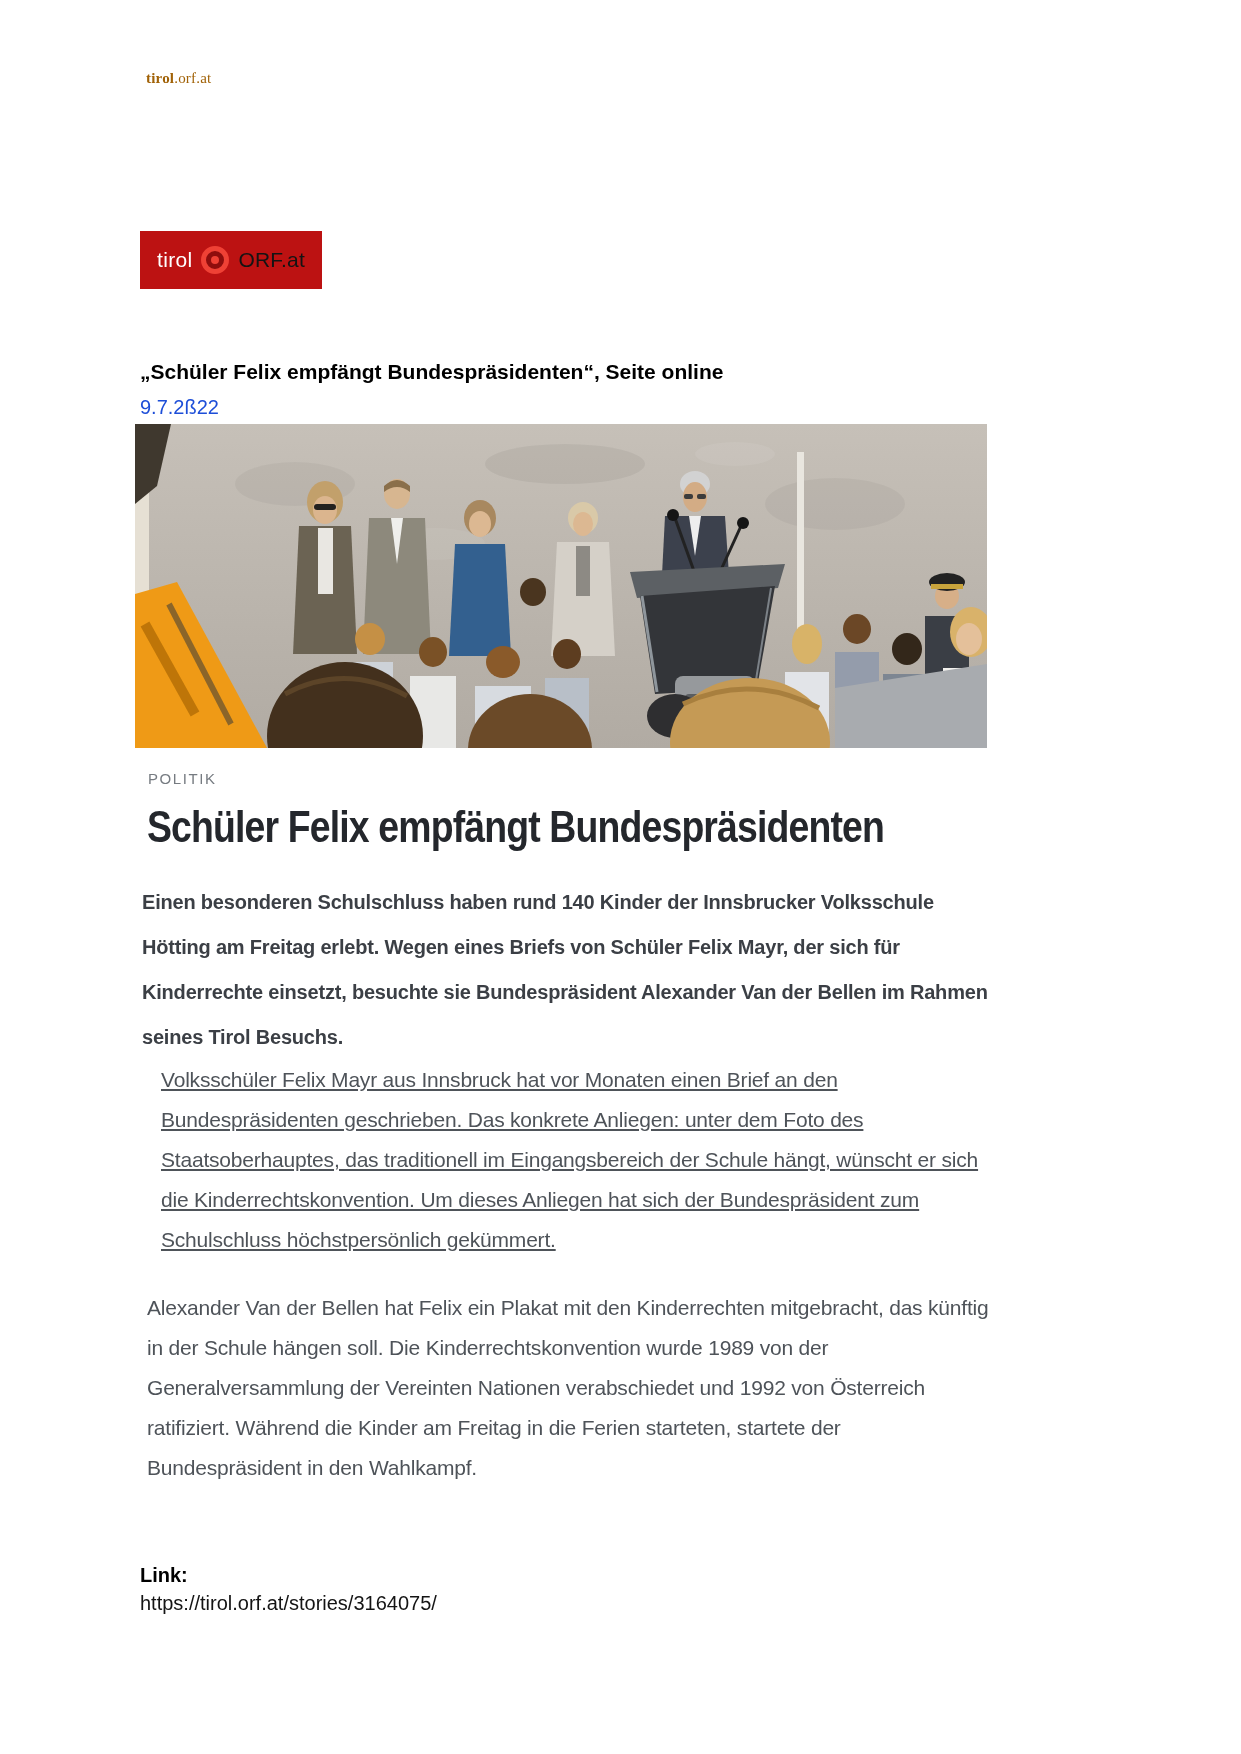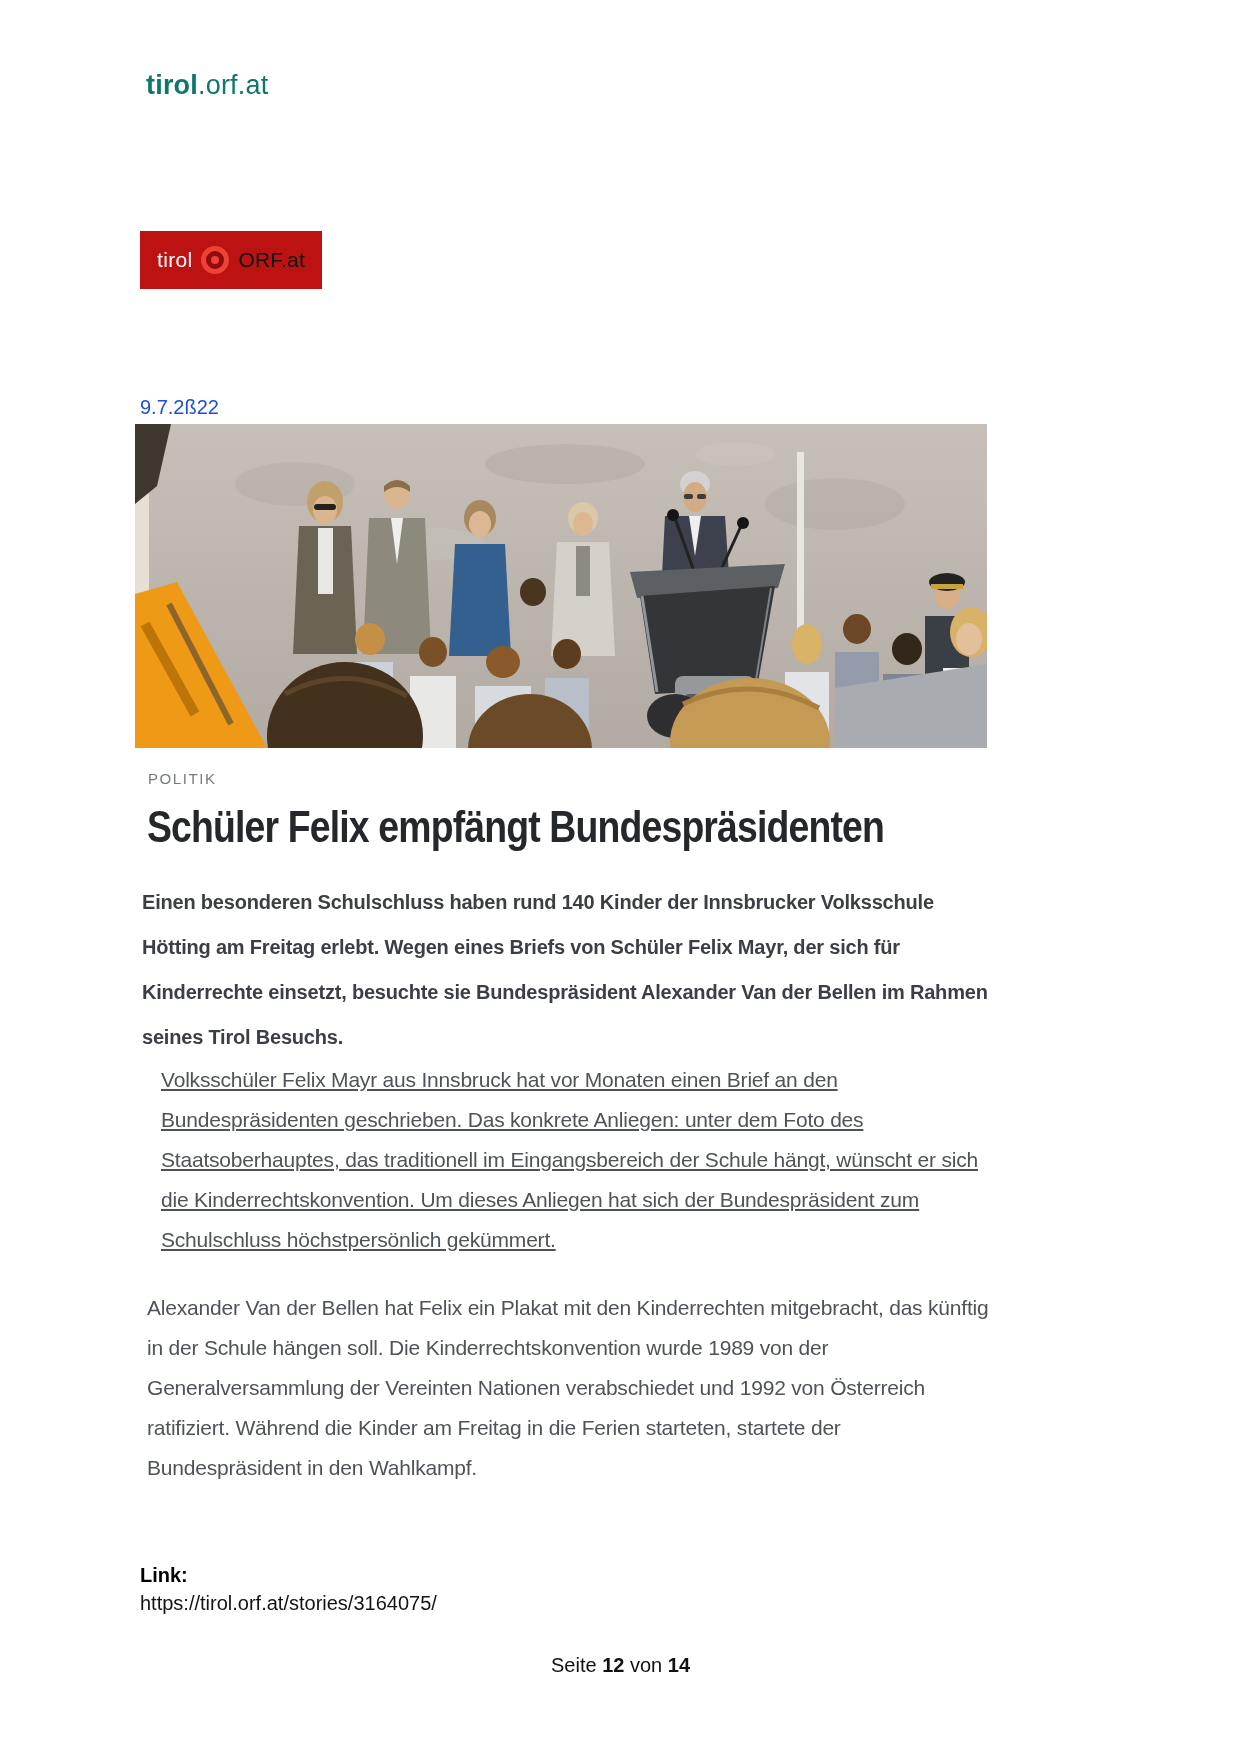--- a/index.html
+++ b/index.html
@@ -2,21 +2,21 @@
 <html><head>
 <meta charset="utf-8">
 <style>
   html,body { margin:0; padding:0; background:#ffffff; }
   .page {
     position:relative; width:1241px; height:1754px; background:#ffffff;
     font-family:"Liberation Sans", sans-serif; overflow:hidden; margin:0 auto;
   }
 
   
-  .masthead { position:absolute; left:146px; top:70px; font-size:27px; color:#0f766e; letter-spacing:.2px; }
+  .masthead { position:absolute; left:146px; top:70px; font-size:15px; color:#a16207; letter-spacing:.2px;font-family:Liberation Serif, serif; }
   .masthead .b { font-weight:700; }
 
   
   .logo {
     position:absolute; left:140px; top:231px; width:182px; height:58px;
     background:#bc1212; display:flex; align-items:center; justify-content:center; gap:9px;
   }
   .logo .region { color:#ffffff; font-size:21px; letter-spacing:.3px; }
   .logo .eye {
     width:28px; height:28px; border-radius:50%; box-sizing:border-box;
@@ -71,20 +71,21 @@
 <div class="page">
 
   <div class="masthead"><span class="b">tirol</span><span>.orf.at</span></div>
 
   <div class="logo">
     <span class="region">tirol</span>
     <span class="eye"></span>
     <span class="brand">ORF.at</span>
   </div>
 
+  <div class="doc-title">„Schüler Felix empfängt Bundespräsidenten“, Seite online</div>
   <div class="doc-date">9.7.2ß22</div>
 
   <div class="photo">
     <svg viewBox="0 0 852 324" preserveAspectRatio="none" role="img" aria-label="Bundespräsident Alexander Van der Bellen spricht an einem Rednerpult vor einer Betonwand, umgeben von Erwachsenen und vielen Schulkindern">
       <defs>
         <linearGradient id="wall" x1="0" y1="0" x2="0" y2="1">
           <stop offset="0" stop-color="#c6c0b8"></stop>
           <stop offset="1" stop-color="#b1aba3"></stop>
         </linearGradient>
       </defs>
@@ -191,20 +192,14 @@
 
   <div class="category">POLITIK</div>
   <h1 class="headline" style="margin:0;">Schüler Felix empfängt Bundespräsidenten</h1>
   <div class="lead">Einen besonderen Schulschluss haben rund 140 Kinder der Innsbrucker Volksschule Hötting am Freitag erlebt. Wegen eines Briefs von Schüler Felix Mayr, der sich für Kinderrechte einsetzt, besuchte sie Bundespräsident Alexander Van der Bellen im Rahmen seines Tirol Besuchs.</div>
   <p class="para p1" style="margin:14px;text-decoration:underline;">Volksschüler Felix Mayr aus Innsbruck hat vor Monaten einen Brief an den Bundespräsidenten geschrieben. Das konkrete Anliegen: unter dem Foto des Staatsoberhauptes, das traditionell im Eingangsbereich der Schule hängt, wünscht er sich die Kinderrechtskonvention. Um dieses Anliegen hat sich der Bundespräsident zum Schulschluss höchstpersönlich gekümmert.</p>
   <p class="para p2" style="margin:0;">Alexander Van der Bellen hat Felix ein Plakat mit den Kinderrechten mitgebracht, das künftig in der Schule hängen soll. Die Kinderrechtskonvention wurde 1989 von der Generalversammlung der Vereinten Nationen verabschiedet und 1992 von Österreich ratifiziert. Während die Kinder am Freitag in die Ferien starteten, startete der Bundespräsident in den Wahlkampf.</p>
 
   <div class="link-label">Link:</div>
   <a class="link-url" href="#">https://tirol.orf.at/stories/3164075/</a>
 
-  <div class="footer">
-    <span>Seite</span>
-    <span class="b">12</span>
-    <span>von</span>
-    <span class="b">14</span>
-  </div>
 
 </div>
 
 </body></html>

